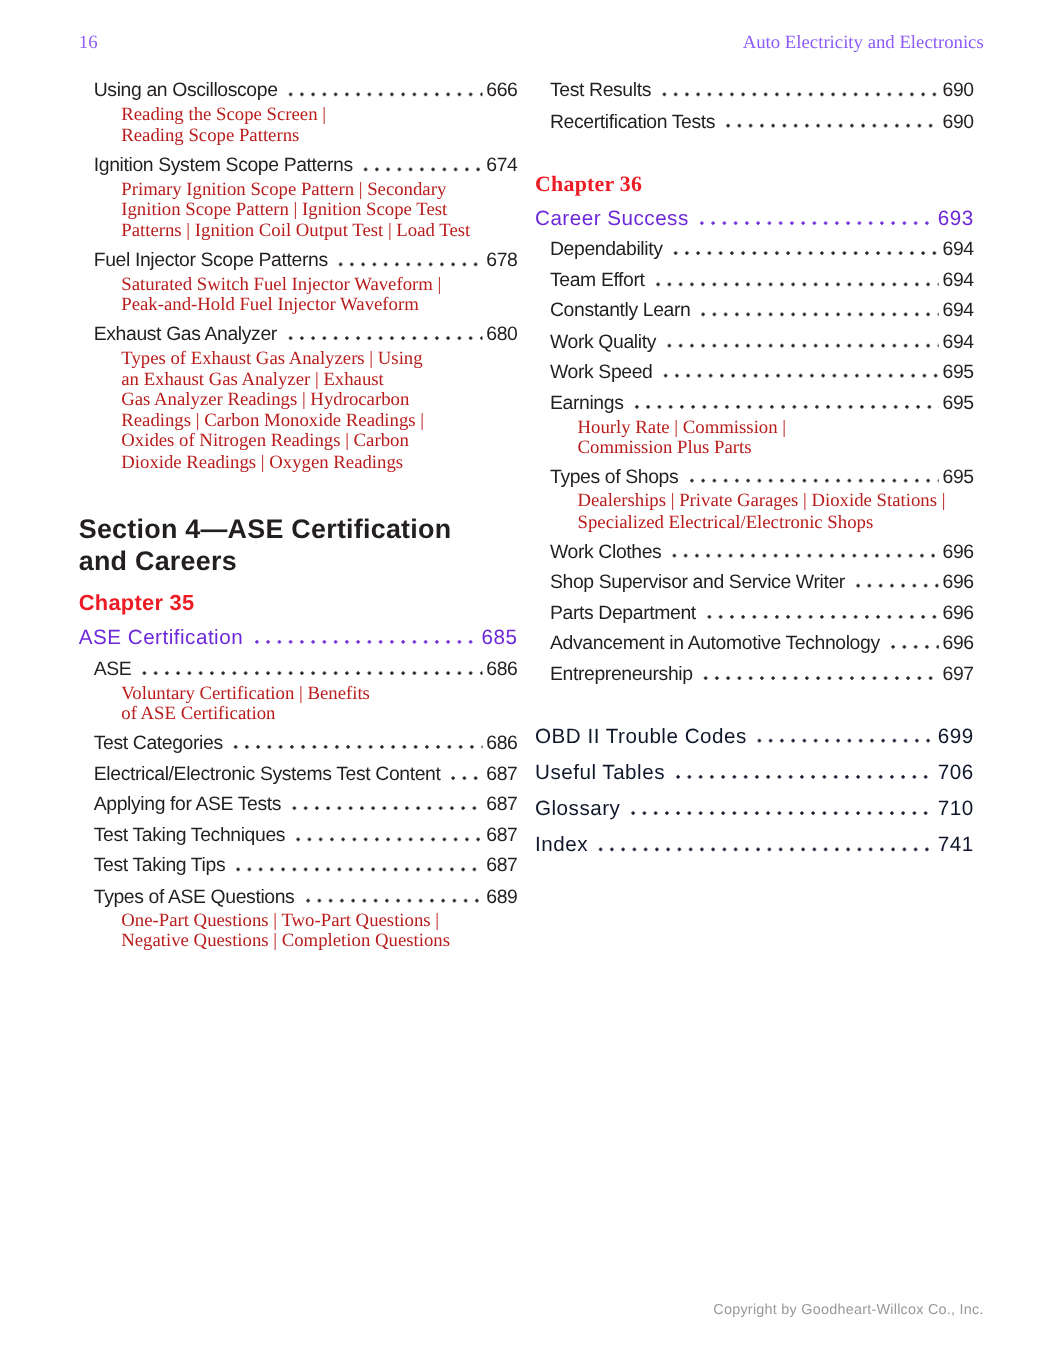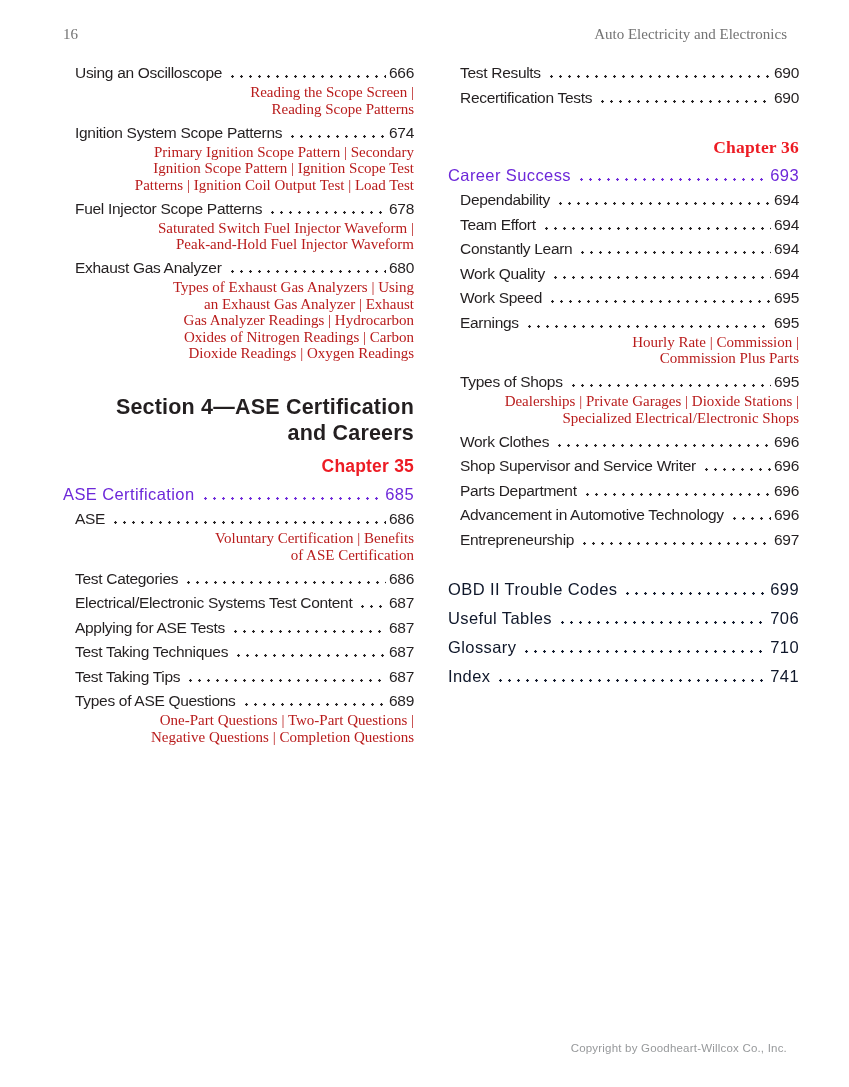--- a/index.html
+++ b/index.html
@@ -9,25 +9,25 @@
     position: relative;
     overflow: hidden;
     font-family: "Liberation Sans", sans-serif;
     color: #231f20;
     -webkit-font-smoothing: antialiased;
   }
   .page-header {
     position: absolute; top: 26px; left: 63px; right: 62px;
     display: flex; justify-content: space-between; align-items: baseline;
     font-family: "Liberation Serif", serif;
-    font-size: 15px; color: #737373;
+    font-size: 15px; color: #8b5cf6;
   }
   .toc {
     position: absolute; top: 55px; left: 63px; right: 52px;
-    display: flex; gap: 34px; text-align: right;
+    display: flex; gap: 14px;
   }
   .col { width: 351px; flex: 0 0 351px; }
   .col > :first-child { margin-top: 8px; }
 
   
   .row { display: flex; align-items: baseline; }
   .title { white-space: nowrap; }
   .leader {
     flex: 1 1 auto; min-width: 8px; height: 3px;
     margin: 0 3px 0 6px; align-self: baseline;
@@ -129,20 +129,21 @@
       </div>
       <div class="row entry">
         <span class="title">Exhaust Gas Analyzer</span>
         <span class="leader"></span>
         <span class="pagenum">680</span>
       </div>
       <div class="subs">
         <div class="sub-line">Types of Exhaust Gas Analyzers | Using</div>
         <div class="sub-line">an Exhaust Gas Analyzer | Exhaust</div>
         <div class="sub-line">Gas Analyzer Readings | Hydrocarbon</div>
+        <div class="sub-line">Readings | Carbon Monoxide Readings |</div>
         <div class="sub-line">Oxides of Nitrogen Readings | Carbon</div>
         <div class="sub-line">Dioxide Readings | Oxygen Readings</div>
       </div>
       <div class="section-heading">
         <div class="heading-line">Section 4—ASE Certification</div>
         <div class="heading-line">and Careers</div>
       </div>
       <div class="chapter-label">Chapter 35</div>
       <div class="row chapter_entry">
         <span class="title">ASE Certification</span>

